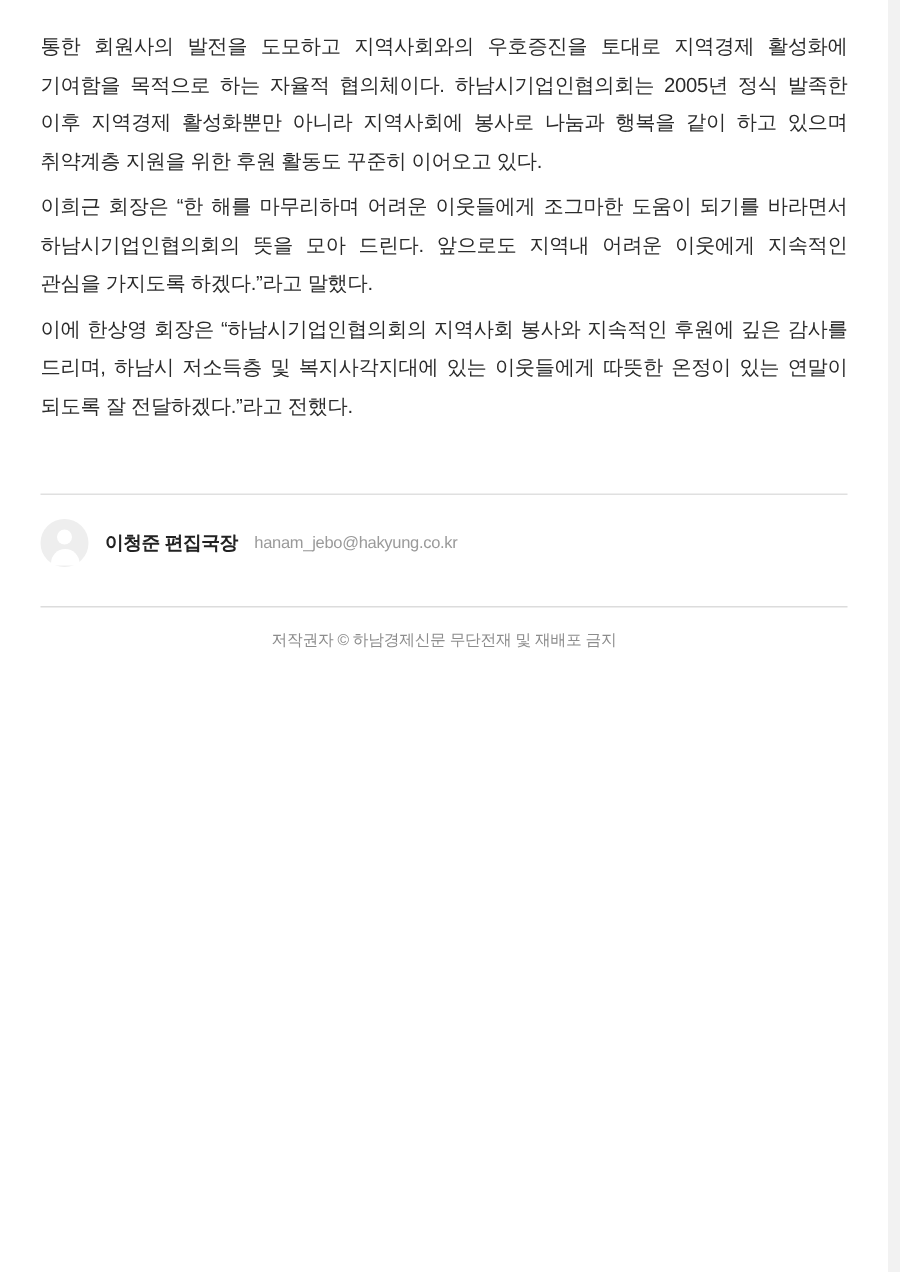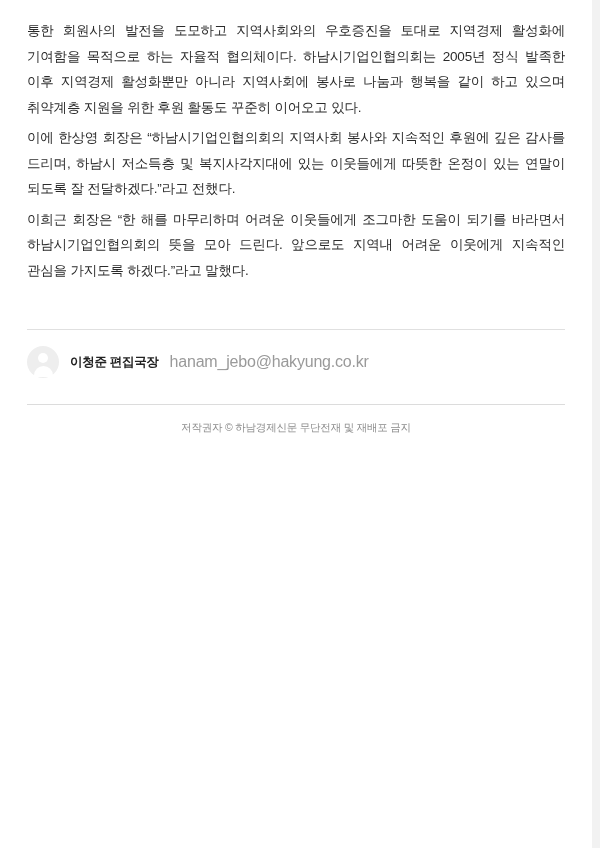--- a/index.html
+++ b/index.html
@@ -62,21 +62,21 @@
     left: 6.5px;
     top: 20px;
   }
   .author-name {
     font-size: 12.5px;
     font-weight: bold;
     color: #222222;
     letter-spacing: -0.3px;
   }
   .author-email {
-    font-size: 16px;
+    font-size: 11px;
     color: #9a9a9a;
     letter-spacing: -0.2px;
   }
   .copyright-wrap {
     margin: 26px 27px 0 27px;
     border-top: 1px solid #dcdcdc;
     padding-top: 12px;
     text-align: center;
   }
   .copyright {
@@ -85,22 +85,22 @@
     letter-spacing: -0.2px;
   }
 </style>
 </head>
 <body>
 
 <div class="page">
 
   <div class="article">
     <p>통한 회원사의 발전을 도모하고 지역사회와의 우호증진을 토대로 지역경제 활성화에 기여함을 목적으로 하는 자율적 협의체이다. 하남시기업인협의회는 2005년 정식 발족한 이후 지역경제 활성화뿐만 아니라 지역사회에 봉사로 나눔과 행복을 같이 하고 있으며 취약계층 지원을 위한 후원 활동도 꾸준히 이어오고 있다.</p>
+    <p>이희근 회장은 “한 해를 마무리하며 어려운 이웃들에게 조그마한 도움이 되기를 바라면서 하남시기업인협의회의 뜻을 모아 드린다. 앞으로도 지역내 어려운 이웃에게 지속적인 관심을 가지도록 하겠다.”라고 말했다.</p>
     <p>이에 한상영 회장은 “하남시기업인협의회의 지역사회 봉사와 지속적인 후원에 깊은 감사를 드리며, 하남시 저소득층 및 복지사각지대에 있는 이웃들에게 따뜻한 온정이 있는 연말이 되도록 잘 전달하겠다.”라고 전했다.</p>
-    <p>이희근 회장은 “한 해를 마무리하며 어려운 이웃들에게 조그마한 도움이 되기를 바라면서 하남시기업인협의회의 뜻을 모아 드린다. 앞으로도 지역내 어려운 이웃에게 지속적인 관심을 가지도록 하겠다.”라고 말했다.</p>
   </div>
 
   <div class="byline">
     <div class="avatar">
       <div class="head"></div>
       <div class="body"></div>
     </div>
     <div class="author-name">이청준 편집국장</div>
     <div class="author-email">hanam_jebo@hakyung.co.kr</div>
   </div>

